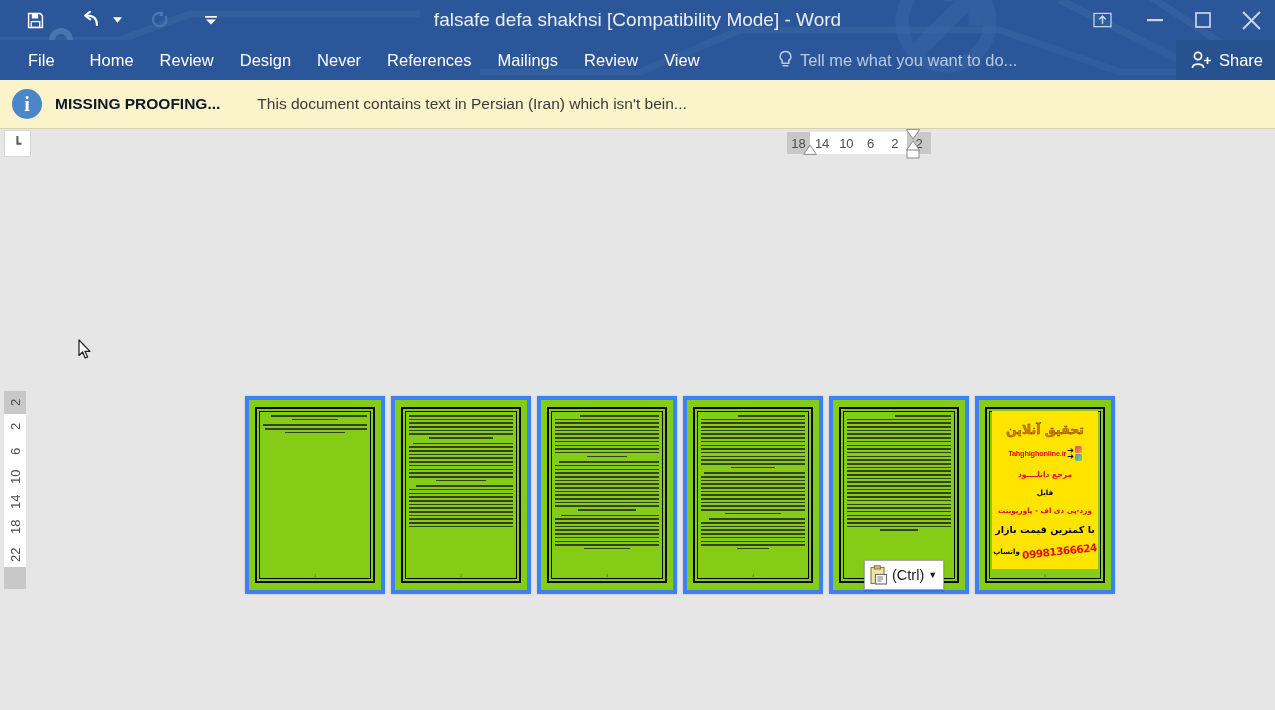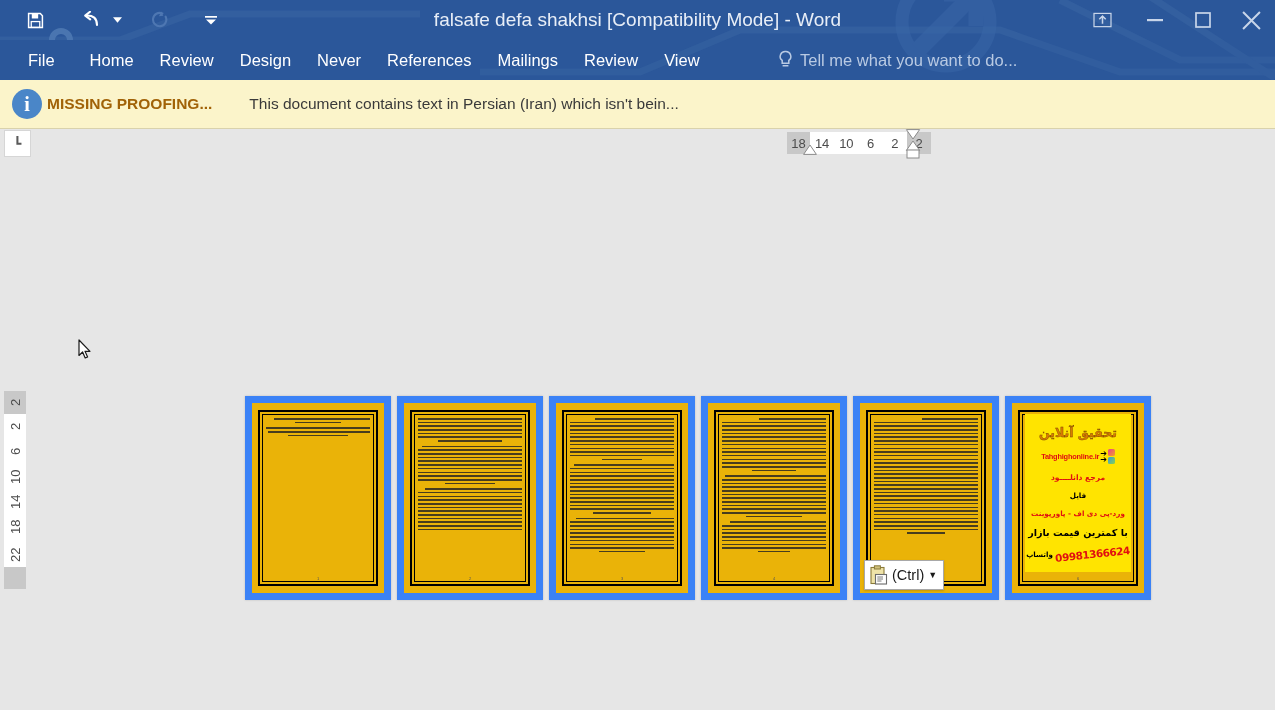--- a/index.html
+++ b/index.html
@@ -148,24 +148,24 @@
     color: #ffffff;
     display: flex;
     align-items: center;
     justify-content: center;
     font-size: 20px;
     font-family: "Liberation Serif", serif;
     font-weight: bold;
     flex: none;
   }
   .notify-strong {
-    margin-left: 5px;
+    margin-left: 13px;
     font-size: 15.5px;
     font-weight: bold;
-    color: #a16207;
+    color: #0f172a;
     white-space: nowrap;
     text-align: center;
   }
   .notify-msg {
     margin-left: 37px;
     font-size: 15.5px;
     color: #3a3a3a;
     white-space: nowrap;
   }
   .notify-action {
@@ -246,22 +246,22 @@
 
   
   .pages {
     position: absolute;
     left: 245px; top: 267px;
     display: flex;
     gap: 6px;
   }
   .page {
     width: 132px; height: 190px;
-    background: #eab308;
-    border: 7px solid #3b82f6;
+    background: #84cc16;
+    border: 4px solid #3b82f6;
     box-shadow: 0 0 2px rgba(0,0,0,0.18);
     position: relative;
     overflow: hidden;
     flex: none;
   }
   .page-frame {
     position: absolute;
     left: 6px; top: 7px; right: 6px; bottom: 7px;
     border: 2px solid #000000;
   }
@@ -516,20 +516,28 @@
 
     <div class="tellme">
       <svg width="15" height="20" viewBox="0 0 15 20">
         <path d="M7.5 1.4 A5 5 0 0 0 4.2 10.4 L4.2 13.2 L10.8 13.2 L10.8 10.4 A5 5 0 0 0 7.5 1.4 Z" fill="none" stroke="#b9cae3" stroke-width="1.5"></path>
         <rect x="4.6" y="15" width="5.8" height="1.5" fill="#b9cae3"></rect>
       </svg>
       <span>Tell me what you want to do...</span>
     </div>
   </div>
 
+  <div class="share-btn">
+    <svg width="22" height="20" viewBox="0 0 22 20">
+      <circle cx="8" cy="6" r="3.6" fill="none" stroke="#ffffff" stroke-width="1.7"></circle>
+      <path d="M2.4 18 C2.4 12.8 13.6 12.8 13.6 18" fill="none" stroke="#ffffff" stroke-width="1.7"></path>
+      <path d="M17.5 7 L17.5 14 M14 10.5 L21 10.5" stroke="#ffffff" stroke-width="1.7"></path>
+    </svg>
+    <span>Share</span>
+  </div>
 
   <div class="notifybar">
     <div class="notify-icon">i</div>
     <div class="notify-strong">MISSING PROOFING...</div>
     <div class="notify-msg">This document contains text in Persian (Iran) which isn't bein...</div>
   </div>
 
   <div class="workspace">
 
     <div class="ruler-corner">

